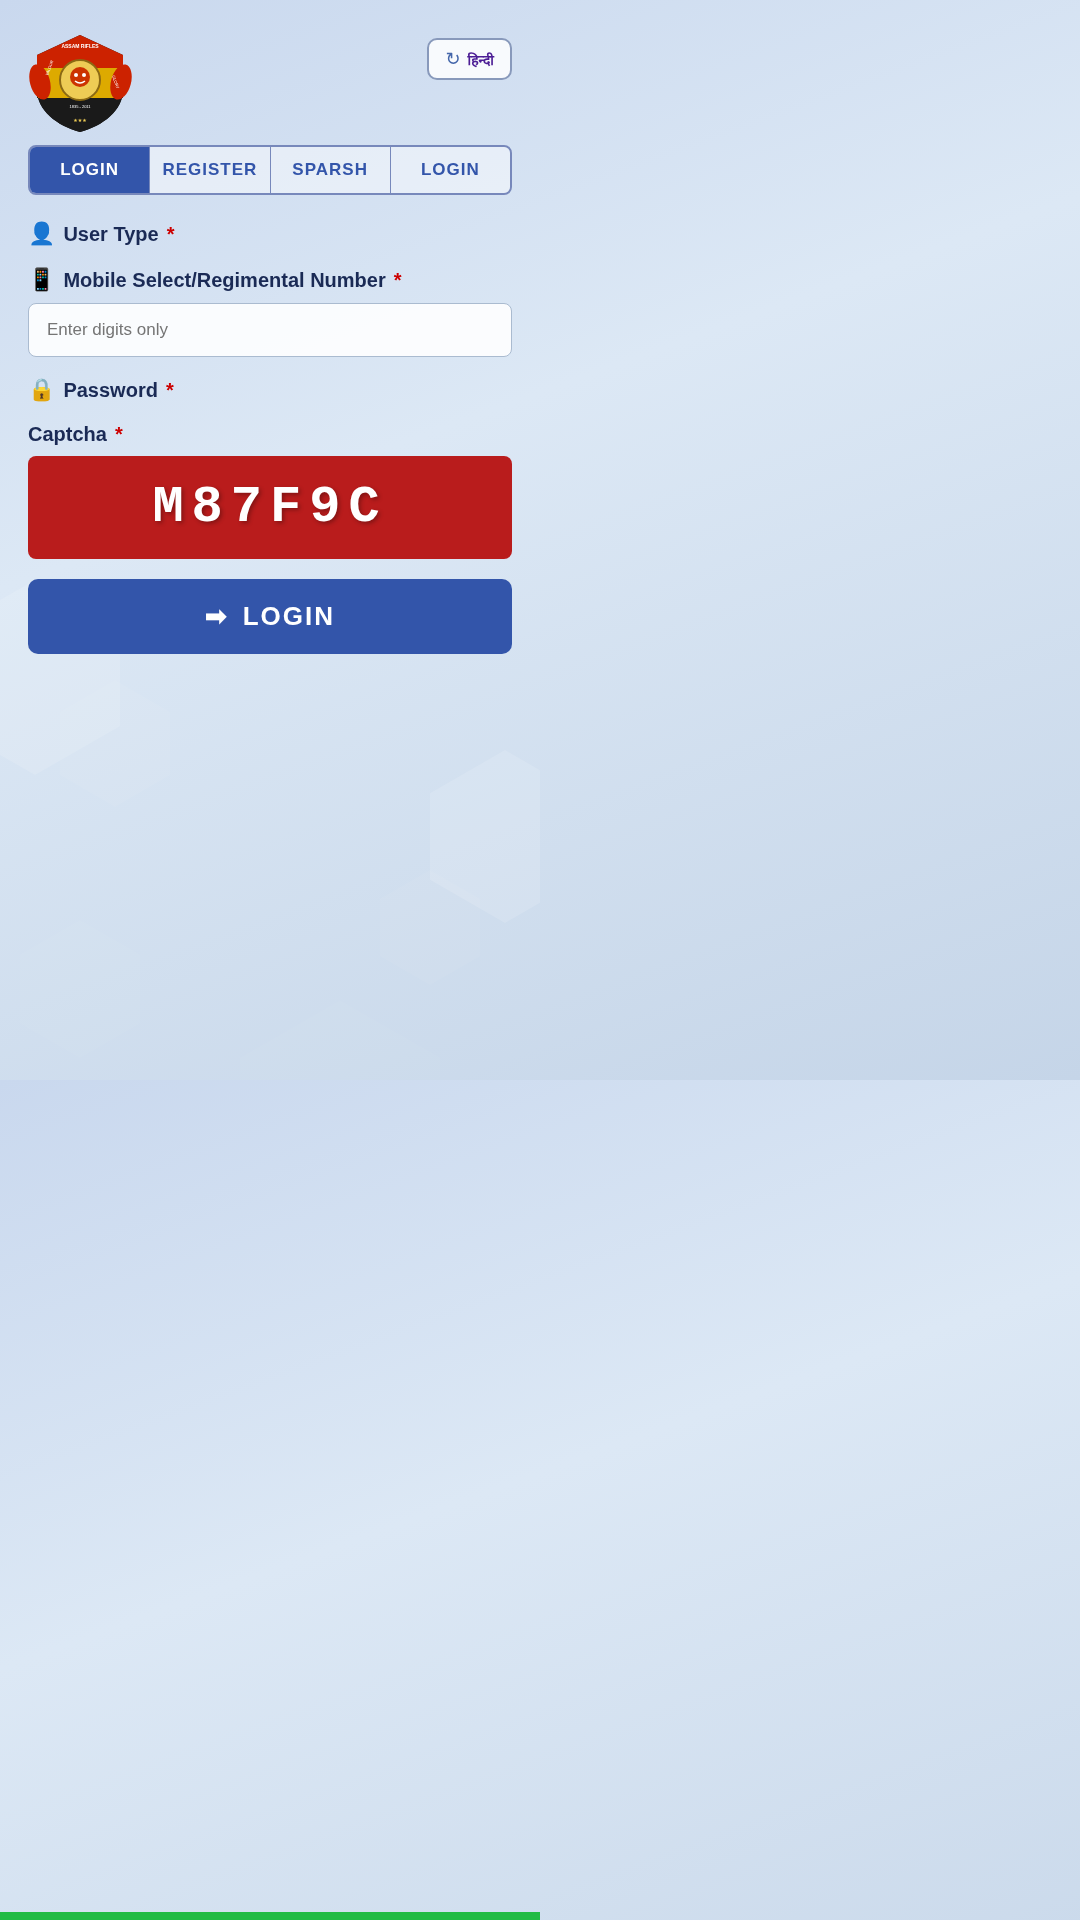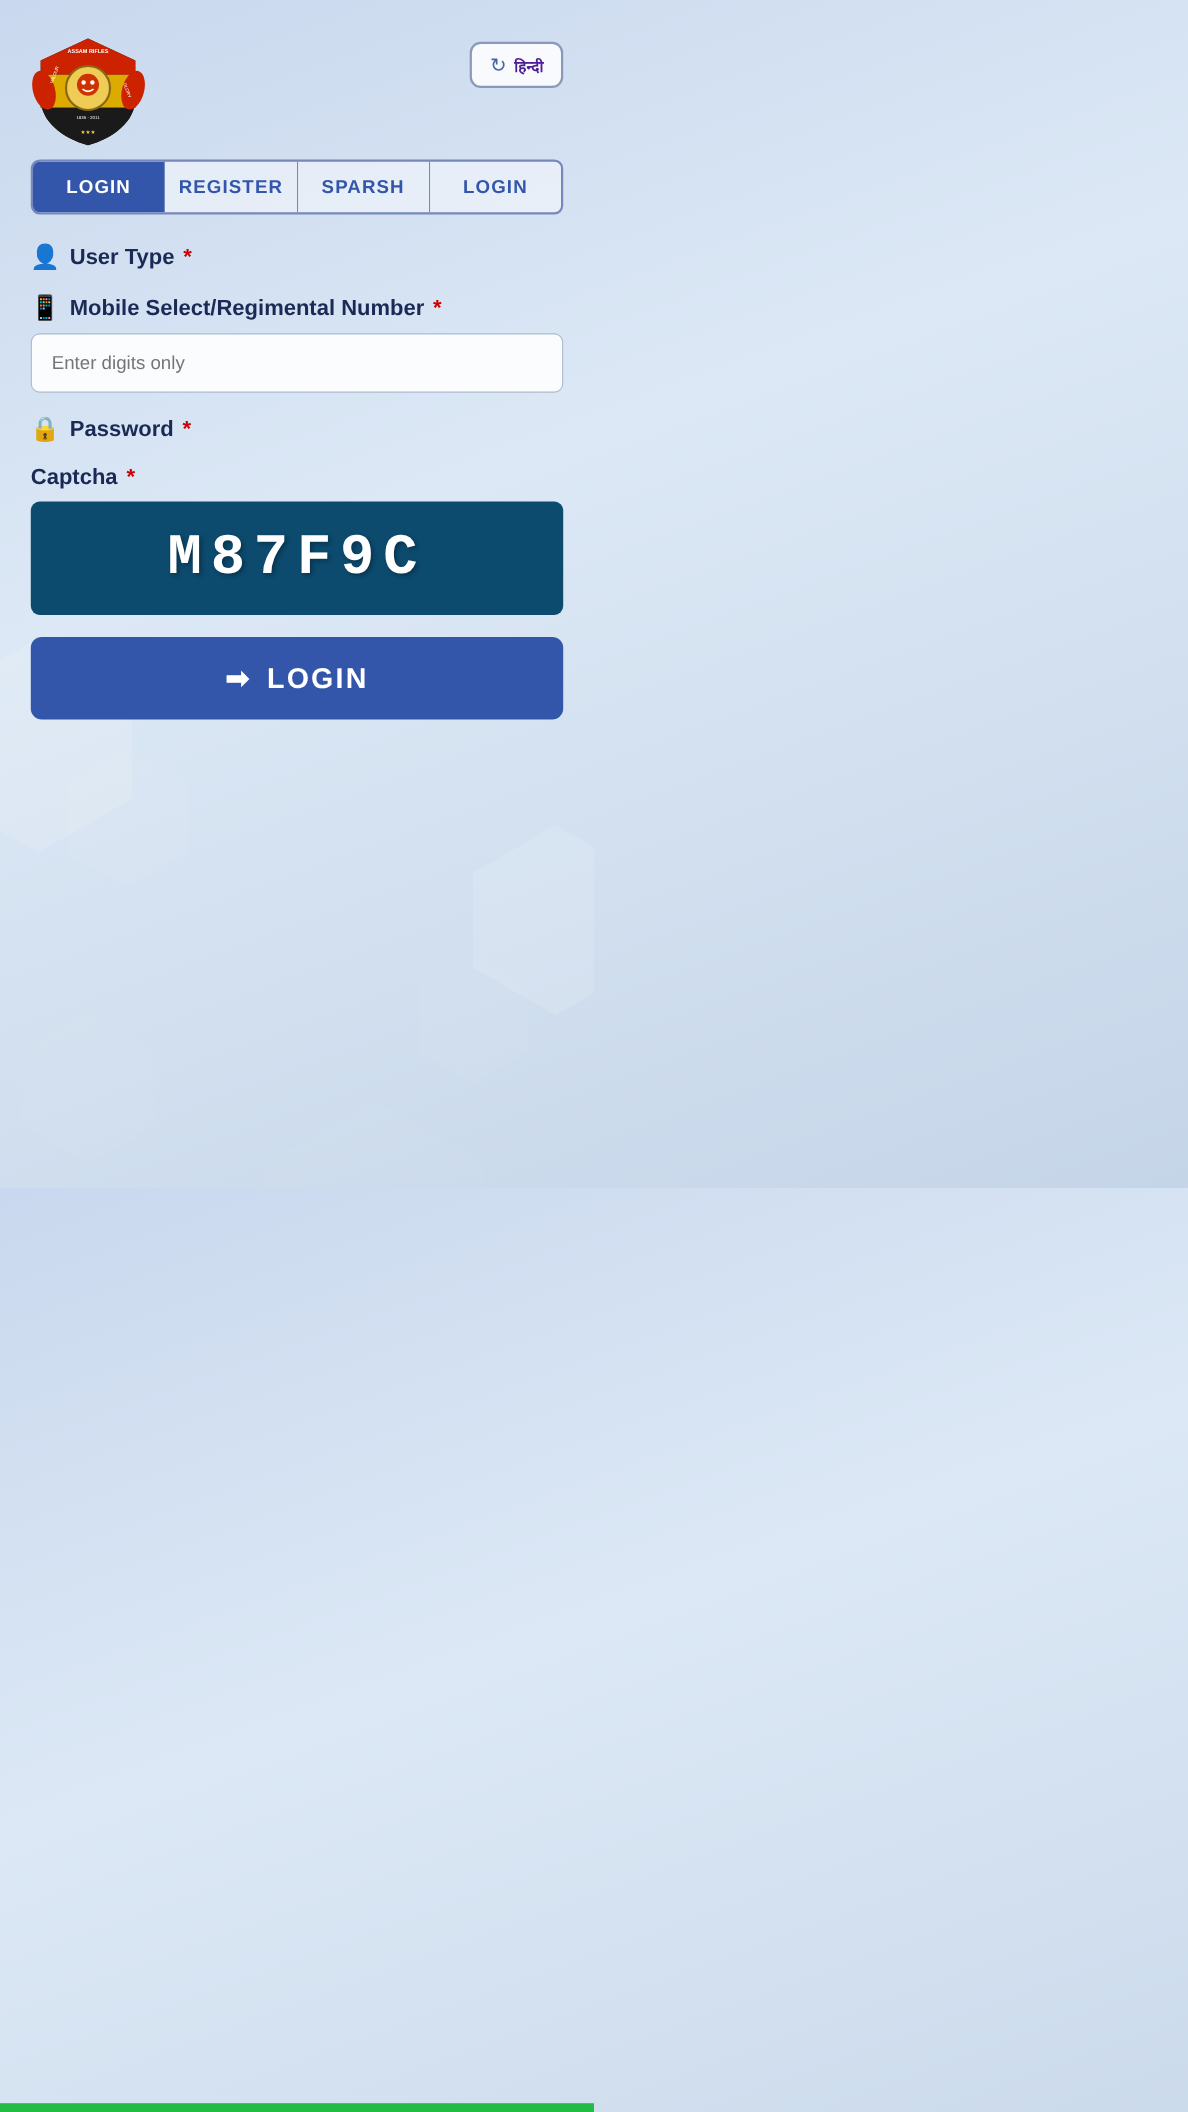--- a/index.html
+++ b/index.html
@@ -209,21 +209,21 @@
       right: 16px;
       top: 50%;
       transform: translateY(-50%);
       font-size: 22px;
       color: #556688;
       cursor: pointer;
     }
 
     
     .captcha-display {
-      background: #0c4a6e;
+      background: #b91c1c;
       border-radius: 8px;
       text-align: center;
       padding: 22px;
       margin-bottom: 14px;
     }
 
     .captcha-text {
       font-size: 52px;
       font-weight: bold;
       color: #ffffff;

